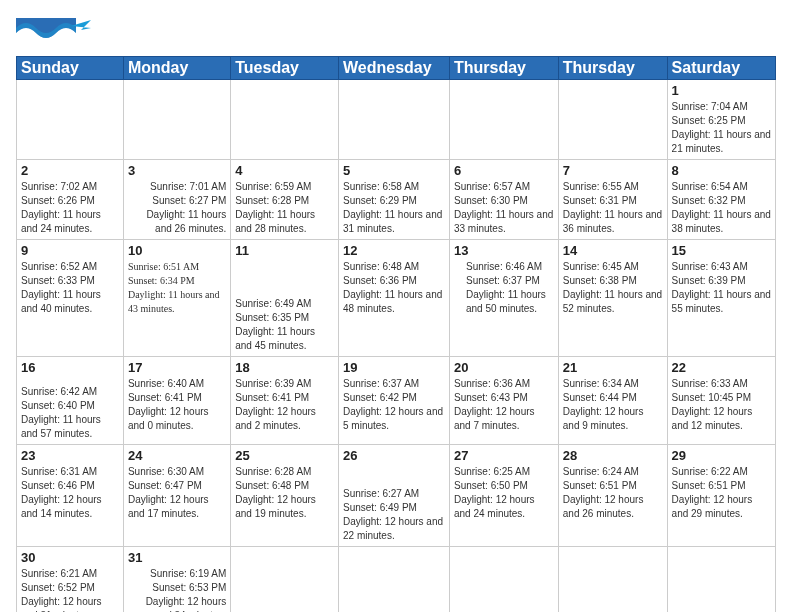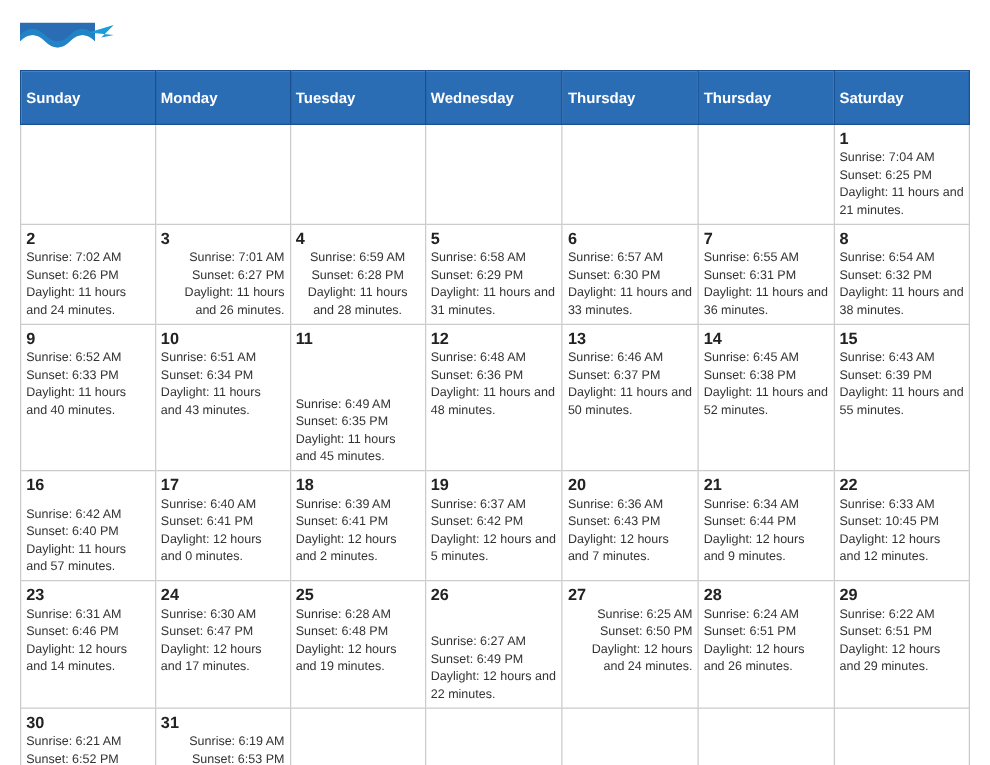--- a/index.html
+++ b/index.html
@@ -48,23 +48,23 @@
       color: #555;
     }
     .calendar-table {
       width: 100%;
       border-collapse: collapse;
       font-size: 10.5px;
     }
     .calendar-table thead tr th {
       background-color: #2a6db5;
       color: #fff;
-      padding: 14px 4px;
+      padding: 2px 4px;
       text-align: left;
-      font-size: 12px;
+      font-size: 16px;
       font-weight: bold;
       border: 1px solid #1a5090;
     }
     .calendar-table tbody tr td {
       border: 1px solid #ccc;
       vertical-align: top;
       padding: 3px 4px;
       width: 113px;
       min-height: 70px;
       height: 80px;
@@ -144,21 +144,21 @@
 Daylight: 11 hours and 24 minutes.</div>
         </td>
         <td>
           <span class="day-num">3</span>
           <div class="day-info" style="white-space: pre-line; text-align: right;">Sunrise: 7:01 AM
 Sunset: 6:27 PM
 Daylight: 11 hours and 26 minutes.</div>
         </td>
         <td>
           <span class="day-num">4</span>
-          <div class="day-info" style="white-space: pre-line; text-align: center;">Sunrise: 6:59 AM
+          <div class="day-info" style="white-space: pre-line;">Sunrise: 6:59 AM
 Sunset: 6:28 PM
 Daylight: 11 hours and 28 minutes.</div>
         </td>
         <td>
           <span class="day-num">5</span>
           <div class="day-info" style="white-space: pre-line;">Sunrise: 6:58 AM
 Sunset: 6:29 PM
 Daylight: 11 hours and 31 minutes.</div>
         </td>
         <td>
@@ -182,39 +182,39 @@
       </tr>
       <tr>
         <td>
           <span class="day-num">9</span>
           <div class="day-info" style="white-space: pre-line;">Sunrise: 6:52 AM
 Sunset: 6:33 PM
 Daylight: 11 hours and 40 minutes.</div>
         </td>
         <td>
           <span class="day-num">10</span>
-          <div class="day-info" style="white-space: pre-line;">Sunrise: 6:51 AM
+          <div class="day-info" style="white-space: pre-line; font-family: Liberation Serif, serif;">Sunrise: 6:51 AM
 Sunset: 6:34 PM
 Daylight: 11 hours and 43 minutes.</div>
         </td>
         <td>
           <span class="day-num">11</span>
           <div class="day-info" style="white-space: pre-line; margin-top: 39px;">Sunrise: 6:49 AM
 Sunset: 6:35 PM
 Daylight: 11 hours and 45 minutes.</div>
         </td>
         <td>
           <span class="day-num">12</span>
           <div class="day-info" style="white-space: pre-line;">Sunrise: 6:48 AM
 Sunset: 6:36 PM
 Daylight: 11 hours and 48 minutes.</div>
         </td>
         <td>
           <span class="day-num">13</span>
-          <div class="day-info" style="white-space: pre-line;">Sunrise: 6:46 AM
+          <div class="day-info" style="white-space: pre-line; margin-left: 12px;">Sunrise: 6:46 AM
 Sunset: 6:37 PM
 Daylight: 11 hours and 50 minutes.</div>
         </td>
         <td>
           <span class="day-num">14</span>
           <div class="day-info" style="white-space: pre-line;">Sunrise: 6:45 AM
 Sunset: 6:38 PM
 Daylight: 11 hours and 52 minutes.</div>
         </td>
         <td>
@@ -288,21 +288,21 @@
 Daylight: 12 hours and 19 minutes.</div>
         </td>
         <td>
           <span class="day-num">26</span>
           <div class="day-info" style="white-space: pre-line; margin-top: 24px;">Sunrise: 6:27 AM
 Sunset: 6:49 PM
 Daylight: 12 hours and 22 minutes.</div>
         </td>
         <td>
           <span class="day-num">27</span>
-          <div class="day-info" style="white-space: pre-line; text-align: right;">Sunrise: 6:25 AM
+          <div class="day-info" style="white-space: pre-line;">Sunrise: 6:25 AM
 Sunset: 6:50 PM
 Daylight: 12 hours and 24 minutes.</div>
         </td>
         <td>
           <span class="day-num">28</span>
           <div class="day-info" style="white-space: pre-line;">Sunrise: 6:24 AM
 Sunset: 6:51 PM
 Daylight: 12 hours and 26 minutes.</div>
         </td>
         <td>

